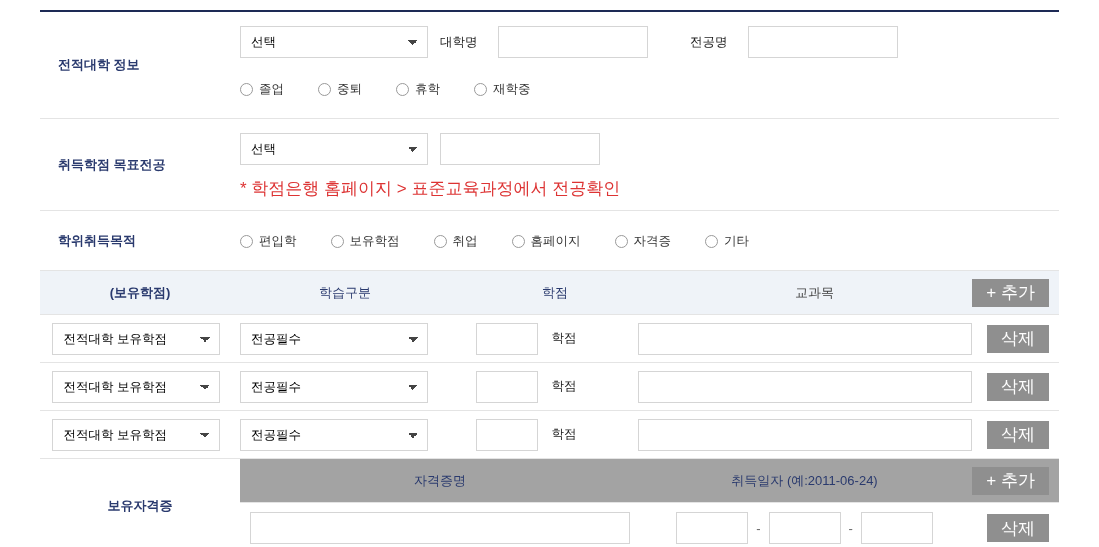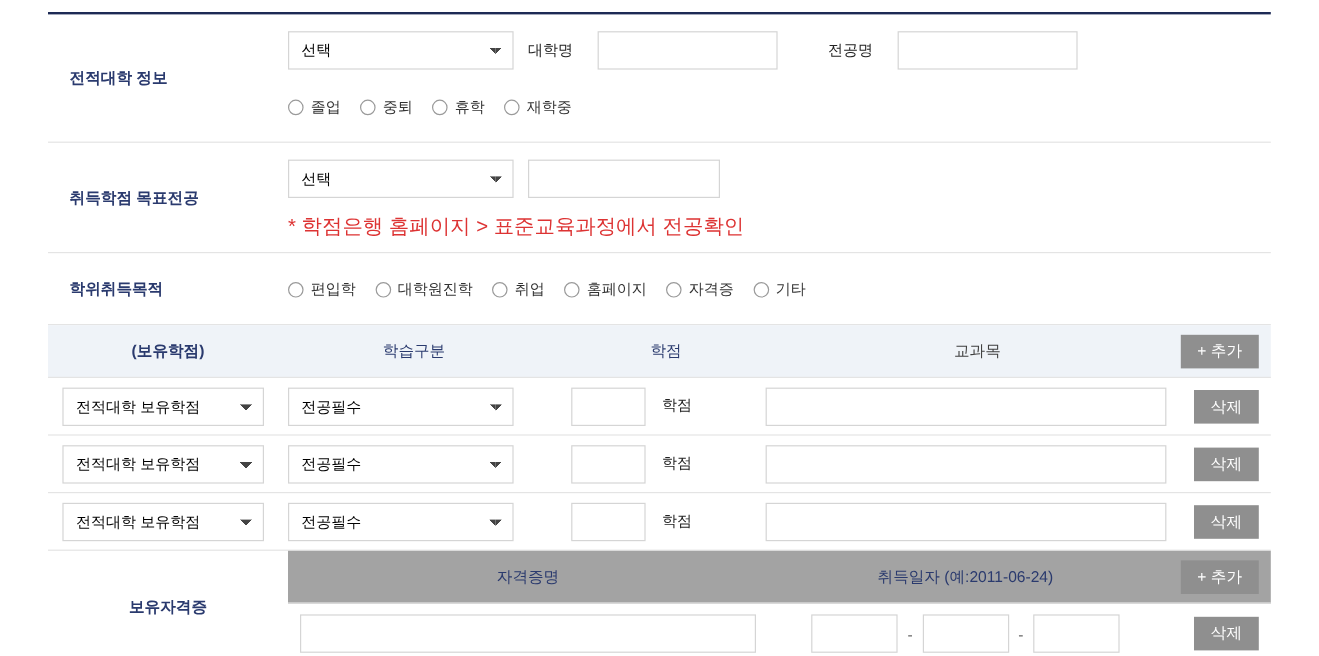--- a/index.html
+++ b/index.html
@@ -68,21 +68,21 @@
   .inp-380 { width: 380px; }
   .inp-60 { width: 62px; }
   .inp-72 { width: 72px; }
 
   .static-label {
     font-size: 12.5px;
     color: #222;
     min-width: 46px;
   }
 
-  .radio-set { display: flex; gap: 16px; margin-top: 2px; }
+  .radio-set { display: flex; gap: 34px; margin-top: 2px; }
   .radio-opt {
     display: inline-flex;
     align-items: center;
     gap: 6px;
     font-size: 12.5px;
     color: #333;
   }
   .radio-opt .circle {
     width: 13px; height: 13px;
     border: 1px solid #9a9a9a;
@@ -114,21 +114,21 @@
   .credit-header .c3 { width: 210px; text-align: center; color: #2a3a6e; }
   .credit-header .c4 { flex: 1; text-align: center; color: #404040; }
   .credit-header .c5 { width: 90px; text-align: right; padding-right: 10px; }
 
   .btn {
     display: inline-flex;
     align-items: center;
     justify-content: center;
     background: #8f8f8f;
     color: #fff;
-    font-size: 13px;
+    font-size: 17px;
     height: 28px;
     padding: 0 14px;
     border: none;
     cursor: pointer;
   }
 
   .credit-row {
     display: flex;
     align-items: center;
     border-bottom: 1px solid #e4e4e4;
@@ -239,21 +239,21 @@
   <div class="row">
     <div class="label">학위취득목적</div>
     <div class="field">
       <div class="radio-set">
         <label class="radio-opt">
             <span class="circle"></span>
             <span>편입학</span>
           </label>
         <label class="radio-opt">
             <span class="circle"></span>
-            <span>대학원진학</span>
+            <span>보유학점</span>
           </label>
         <label class="radio-opt">
             <span class="circle"></span>
             <span>취업</span>
           </label>
         <label class="radio-opt">
             <span class="circle"></span>
             <span>홈페이지</span>
           </label>
         <label class="radio-opt">

